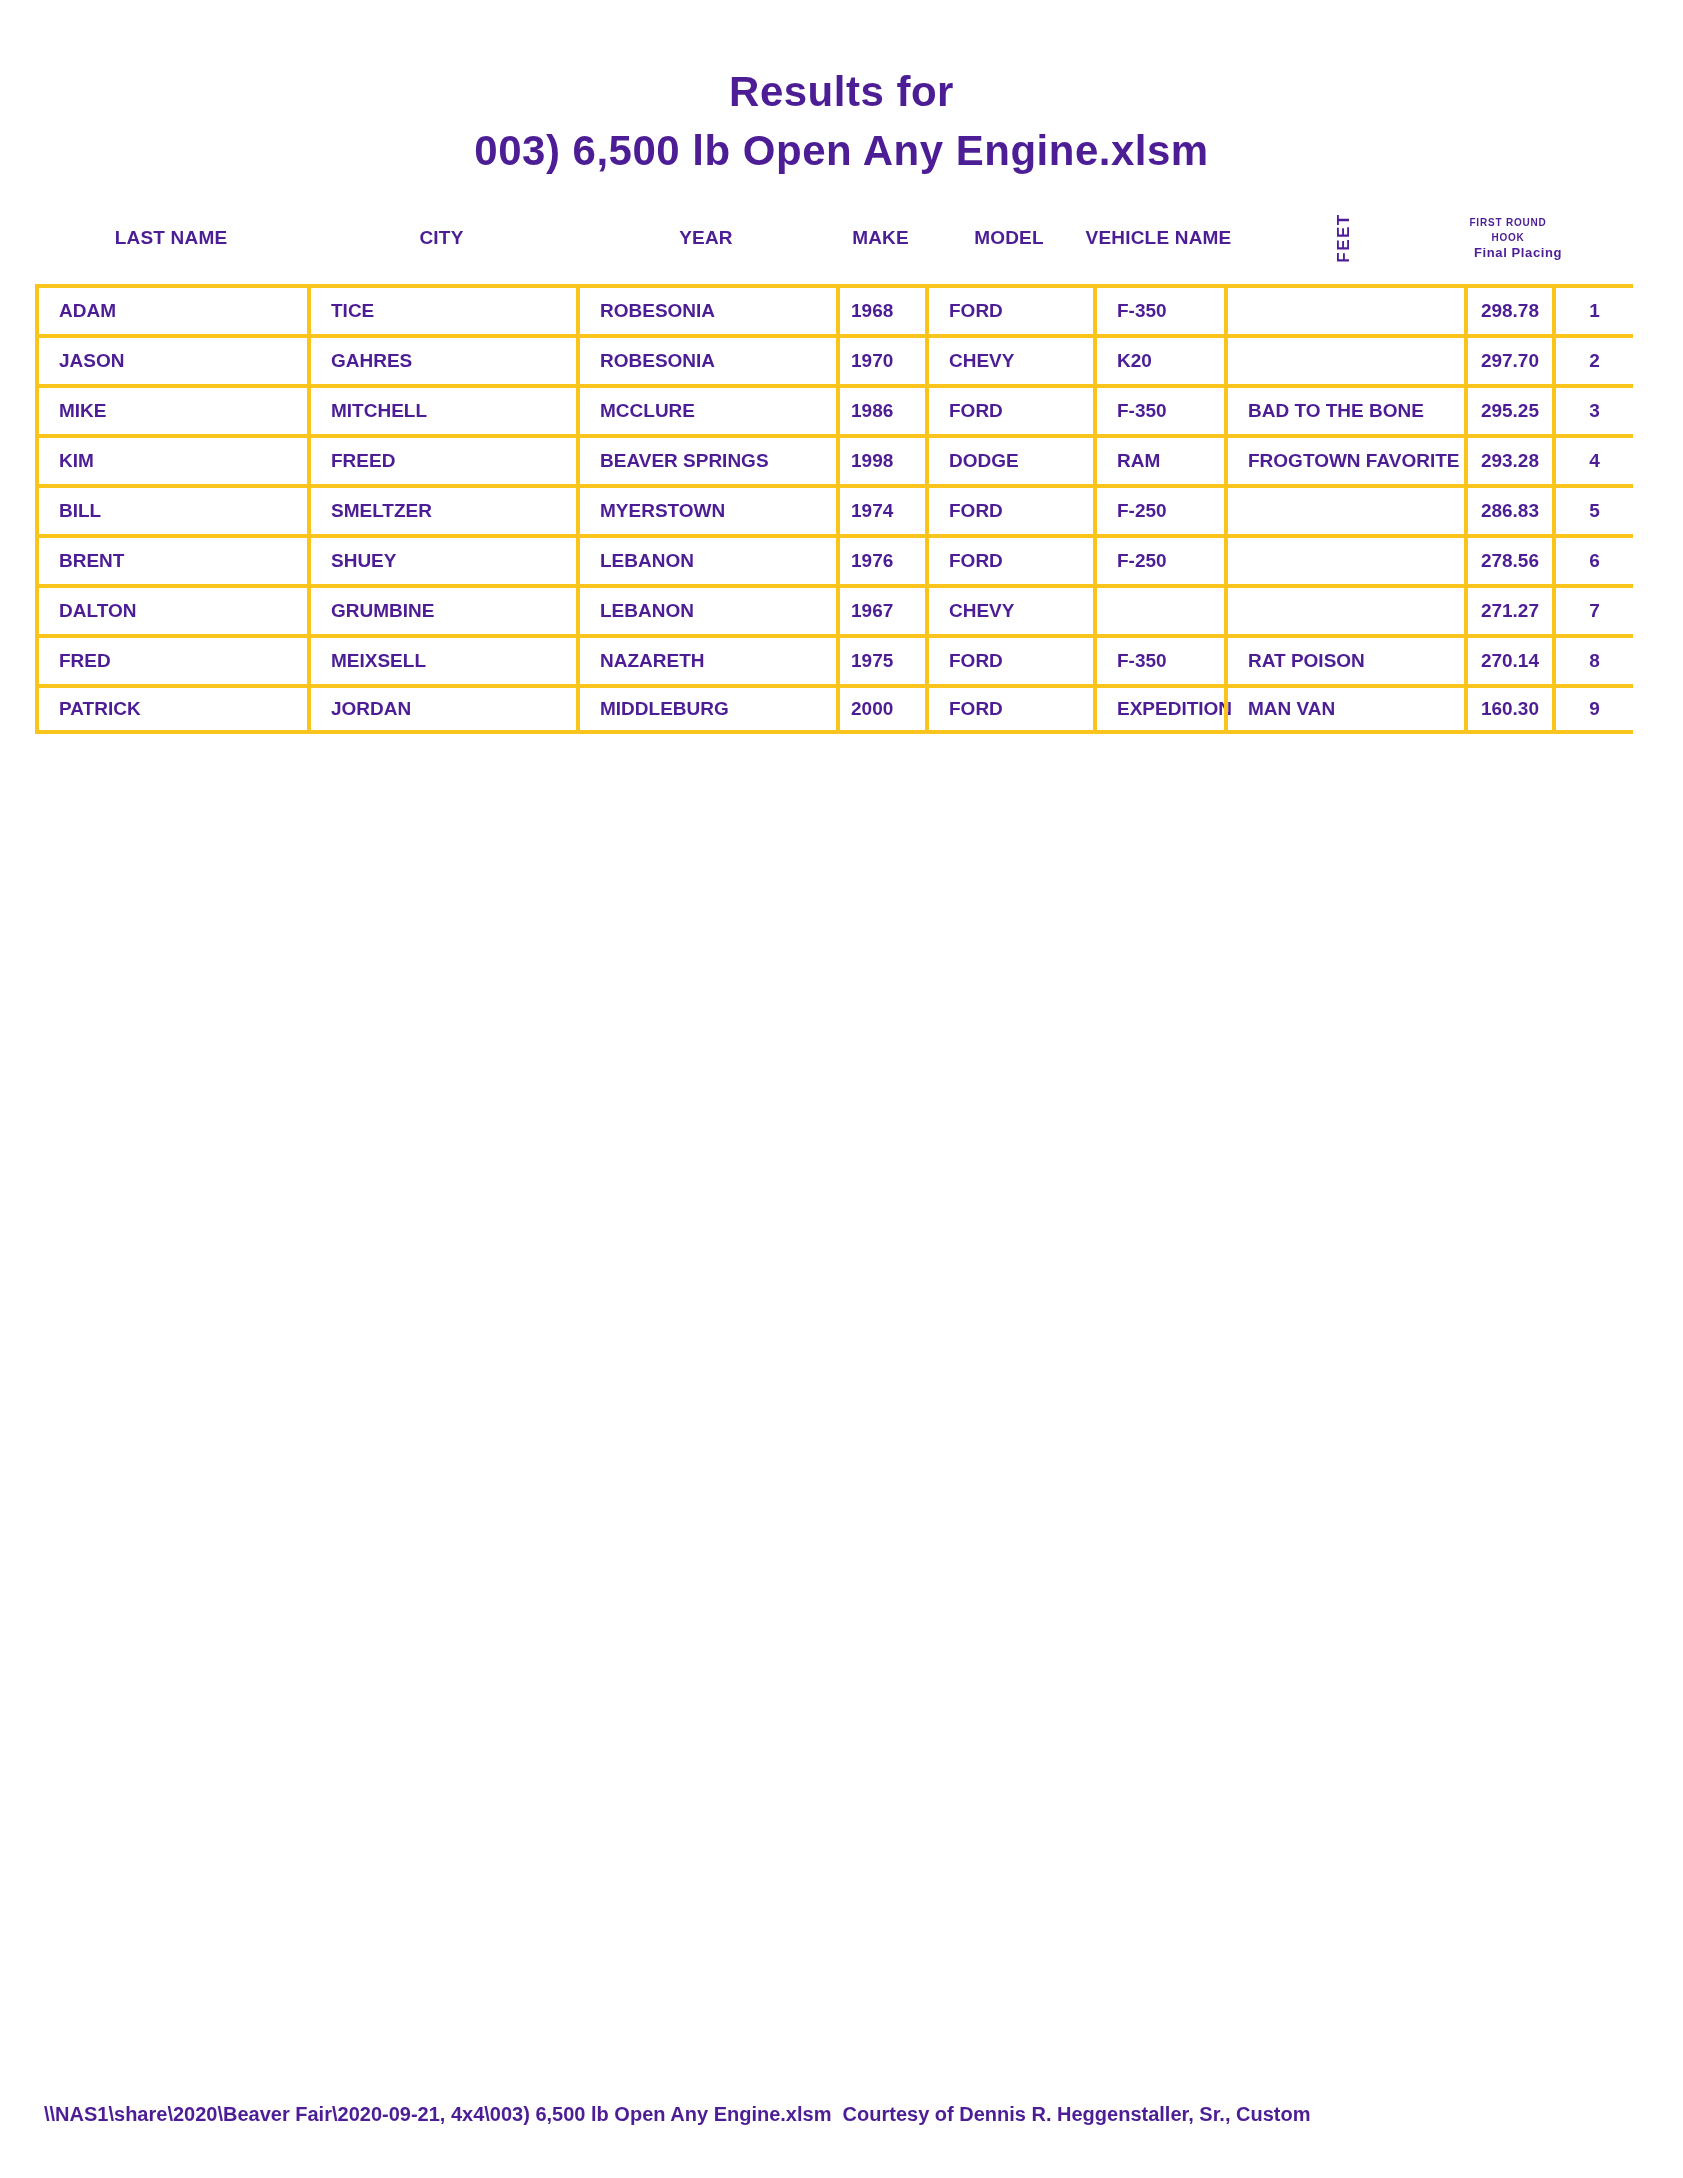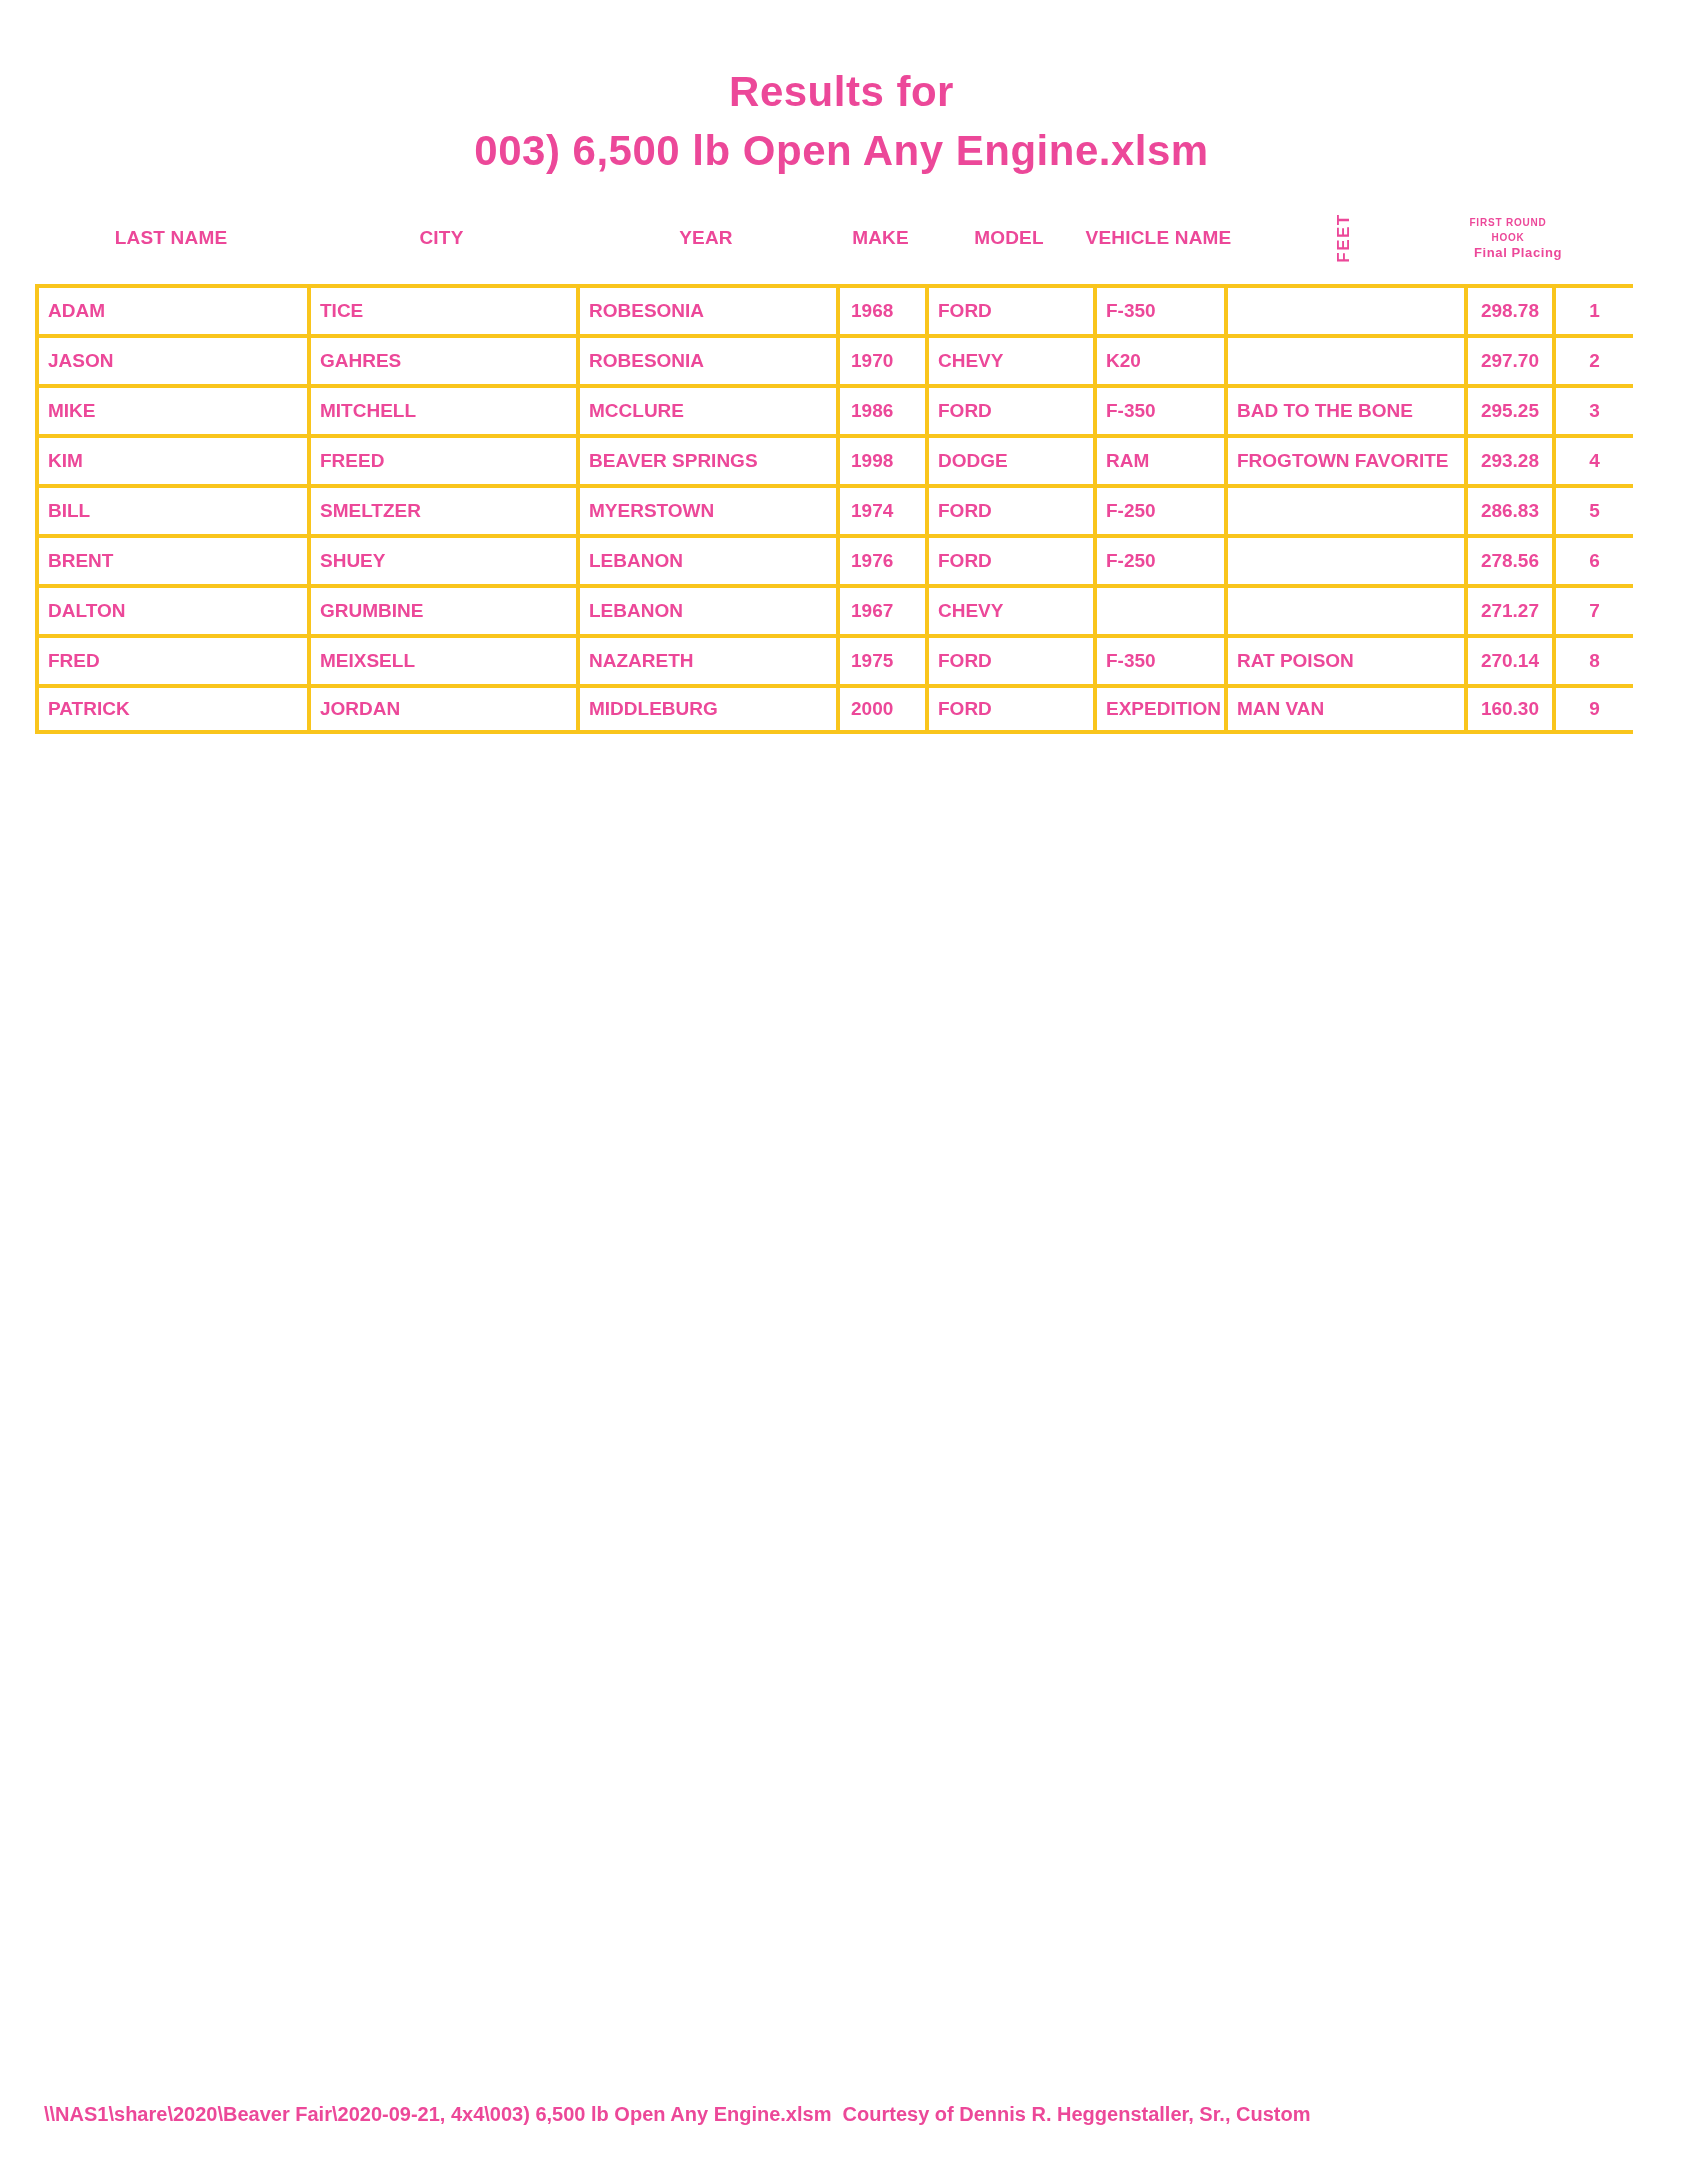--- a/index.html
+++ b/index.html
@@ -3,21 +3,21 @@
 <meta charset="utf-8">
 <style>
   :root { --gold: #F9C51C; }
   * { box-sizing: border-box; }
   html, body { margin: 0; padding: 0; background: #ffffff; }
   .page {
     position: relative;
     width: 1683px;
     height: 2178px;
     background: #ffffff;
-    color: #ec4899;
+    color: #4c1d95;
     font-family: "Liberation Sans", sans-serif;
     overflow: hidden;
   }
 
   
   .title-block {
     position: absolute;
     top: 62px;
     left: 0;
     width: 1683px;
@@ -76,21 +76,21 @@
     align-items: center;
     font-weight: bold;
     font-size: 19px;
     white-space: nowrap;
     overflow: visible;
     border-left: 4px solid var(--gold);
     border-top: 4px solid var(--gold);
   }
   
   .tbody .cell:nth-last-child(-n+9) { border-bottom: 4px solid var(--gold); }
-  .c0, .c1, .c2, .c4, .c5, .c6 { justify-content: flex-start; padding-left: 9px; }
+  .c0, .c1, .c2, .c4, .c5, .c6 { justify-content: flex-start; padding-left: 20px; }
   .c3 { justify-content: flex-start; padding-left: 11px; }
   .c7 { justify-content: flex-end; padding-right: 13px; }
   .c8 { justify-content: center; border-right: none; }
 
   
   .footer {
     position: absolute;
     left: 44px;
     top: 2037px;
     width: 1564px;

